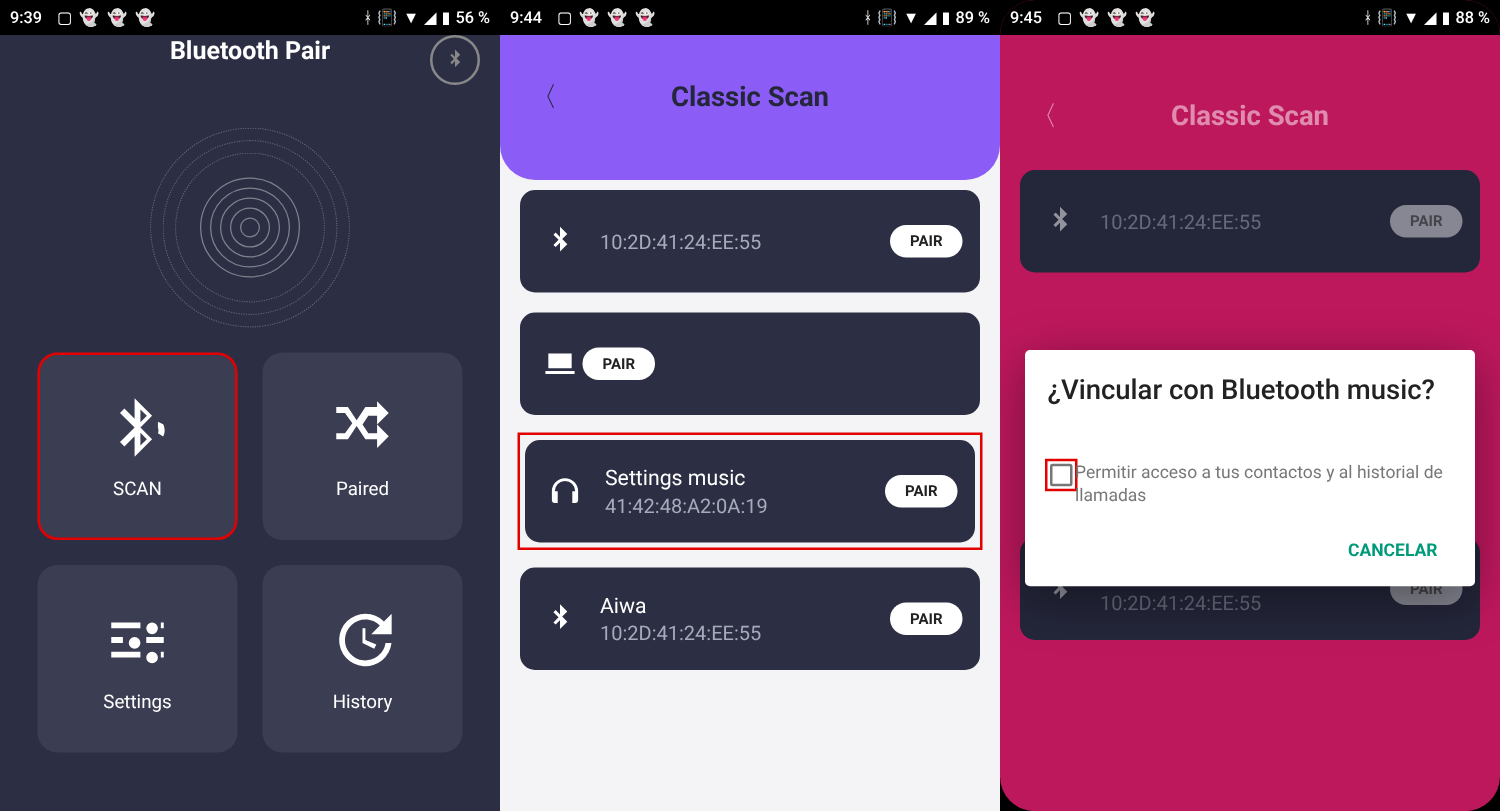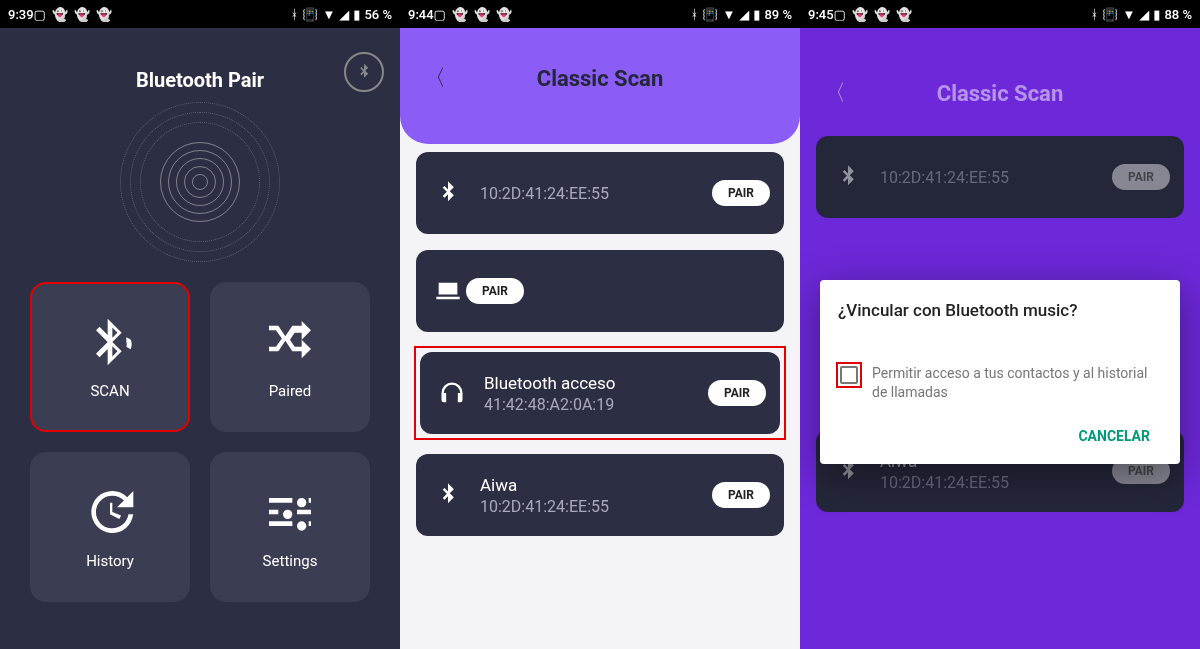--- a/index.html
+++ b/index.html
@@ -21,29 +21,29 @@
   .statusbar {
     height: 28px;
     display: flex;
     align-items: center;
     padding: 0 8px;
     color: #fff;
     font-size: 13px;
     font-weight: 500;
     background: #000;
   }
-  .sb-left { display: flex; align-items: center; gap: 0; }
+  .sb-left { display: flex; align-items: center; gap: 12px; }
   .sb-right { margin-left: auto; display: flex; align-items: center; gap: 4px; }
   .sb-icons { display: flex; gap: 6px; align-items: center; }
   .sb-glyph { font-size: 13px; }
 
   
   .s1-header {
     display: flex;
-    align-items: flex-end;
+    align-items: flex-start;
     justify-content: center;
     height: 64px;
     position: relative;
     color: #fff;
   }
   .s1-title { font-size: 20px; font-weight: 700; }
   .s1-bt-circle {
     position: absolute;
     right: 16px;
     width: 40px; height: 40px;
@@ -131,33 +131,33 @@
     background: #fff;
     color: #222;
     border-radius: 18px;
     font-size: 12px;
     font-weight: 700;
     padding: 6px 16px;
   }
   .card-redwrap { outline: 2px solid #e20000; border-radius: 0; padding: 4px; }
 
   
-  .screen3 { background: #6d28d9; }
+  .screen3 { background: #be185d; border-radius: 28px; }
   .dialog {
     position: absolute;
     left: 20px; right: 20px;
     top: 280px;
     background: #fff;
     border-radius: 4px;
     padding: 20px 18px 10px;
     color: #222;
     box-shadow: 0 10px 40px rgba(0,0,0,0.4);
   }
-  .dlg-title { font-size: 17px; font-weight: 500; margin-bottom: 16px; }
-  .dlg-row { display: flex; align-items: flex-start; gap: 12px; margin-bottom: 16px; margin-top: 44px; }
+  .dlg-title { font-size: 22px; font-weight: 500; margin-bottom: 16px; }
+  .dlg-row { display: flex; align-items: flex-start; gap: 0; margin-bottom: 16px; margin-top: 44px; }
   .chkwrap { outline: 2px solid #e20000; padding: 2px; }
   .chk { width: 18px; height: 18px; border: 2px solid #777; border-radius: 2px; }
   .dlg-msg { font-size: 14px; color: #777; line-height: 1.35; flex:1;}
   .dlg-actions { display: flex; justify-content: flex-end; gap: 21px; }
   .dlg-btn {
     font-size: 14px; font-weight: 700;
     color: #009a7b;
     padding: 10px 12px;
   }
   .dlg-btn.red-box { outline: 2px solid #e20000; }
@@ -222,29 +222,29 @@
       <div class="tile-label">SCAN</div>
     </div>
     <div class="tile">
       <svg viewBox="0 0 24 24">
           <path d="M17 3l4 4-4 4V8h-3l-2 3 2 3h3v-3l4 4-4 4v-3h-4l-3-4.5L7 16H3v-2h3l2.5-3.5L6 7H3V5h4l3 4.5L13 5h4V3z"></path>
         </svg>
       <div class="tile-label">Paired</div>
     </div>
     <div class="tile">
       <svg viewBox="0 0 24 24">
+          <path d="M3 6h10v2H3V6zm14 0a2 2 0 1 1 0 4 2 2 0 0 1 0-4zm4 0h-1v2h1V6zM3 11h4v2H3v-2zm8 0a2 2 0 1 1 0 4 2 2 0 0 1 0-4zm4 0h6v2h-6v-2zM3 16h10v2H3v-2zm14 0a2 2 0 1 1 0 4 2 2 0 0 1 0-4zm4 0h-1v2h1v-2z"></path>
+        </svg>
+      <div class="tile-label">Settings</div>
+    </div>
+    <div class="tile">
+      <svg viewBox="0 0 24 24">
           <path d="M13 3a9 9 0 1 0 8.94 10H19.9A7 7 0 1 1 13 5c1.93 0 3.68.78 4.95 2.05L15 10h7V3l-2.64 2.64A8.96 8.96 0 0 0 13 3zm-1 5v5l4 2 .75-1.5L13 12V8h-1z"></path>
         </svg>
       <div class="tile-label">History</div>
-    </div>
-    <div class="tile">
-      <svg viewBox="0 0 24 24">
-          <path d="M3 6h10v2H3V6zm14 0a2 2 0 1 1 0 4 2 2 0 0 1 0-4zm4 0h-1v2h1V6zM3 11h4v2H3v-2zm8 0a2 2 0 1 1 0 4 2 2 0 0 1 0-4zm4 0h6v2h-6v-2zM3 16h10v2H3v-2zm14 0a2 2 0 1 1 0 4 2 2 0 0 1 0-4zm4 0h-1v2h1v-2z"></path>
-        </svg>
-      <div class="tile-label">Settings</div>
     </div>
   </div>
 </div>
 
 <div class="screen screen2">
   <div class="screen2-wrap">
   <div class="statusbar">
     <div class="sb-left">
       <span>9:44</span>
       <span class="sb-icons">
@@ -293,21 +293,21 @@
     </div>
 
     <div class="card-redwrap">
     <div class="card">
       <div class="card-icon">
             <svg viewBox="0 0 24 24">
               <path d="M12 3a9 9 0 0 0-9 9v6a2 2 0 0 0 2 2h2v-8H5v0a7 7 0 0 1 14 0v0h-2v8h2a2 2 0 0 0 2-2v-6a9 9 0 0 0-9-9z"></path>
             </svg>
           </div>
       <div class="card-text">
-        <div class="card-name">Bluetooth acceso</div>
+        <div class="card-name">Settings music</div>
         <div class="card-mac">41:42:48:A2:0A:19</div>
       </div>
       <div class="pair-btn">PAIR</div>
     </div>
     </div>
 
     <div class="card">
       <div class="card-icon">
           <svg viewBox="0 0 24 24">
             <path d="M12 2l5 5-3.5 3.5L17 14l-5 5V13l-3 3-1.5-1.5L11 11 7.5 7.5 9 6l3 3V2z"></path>

